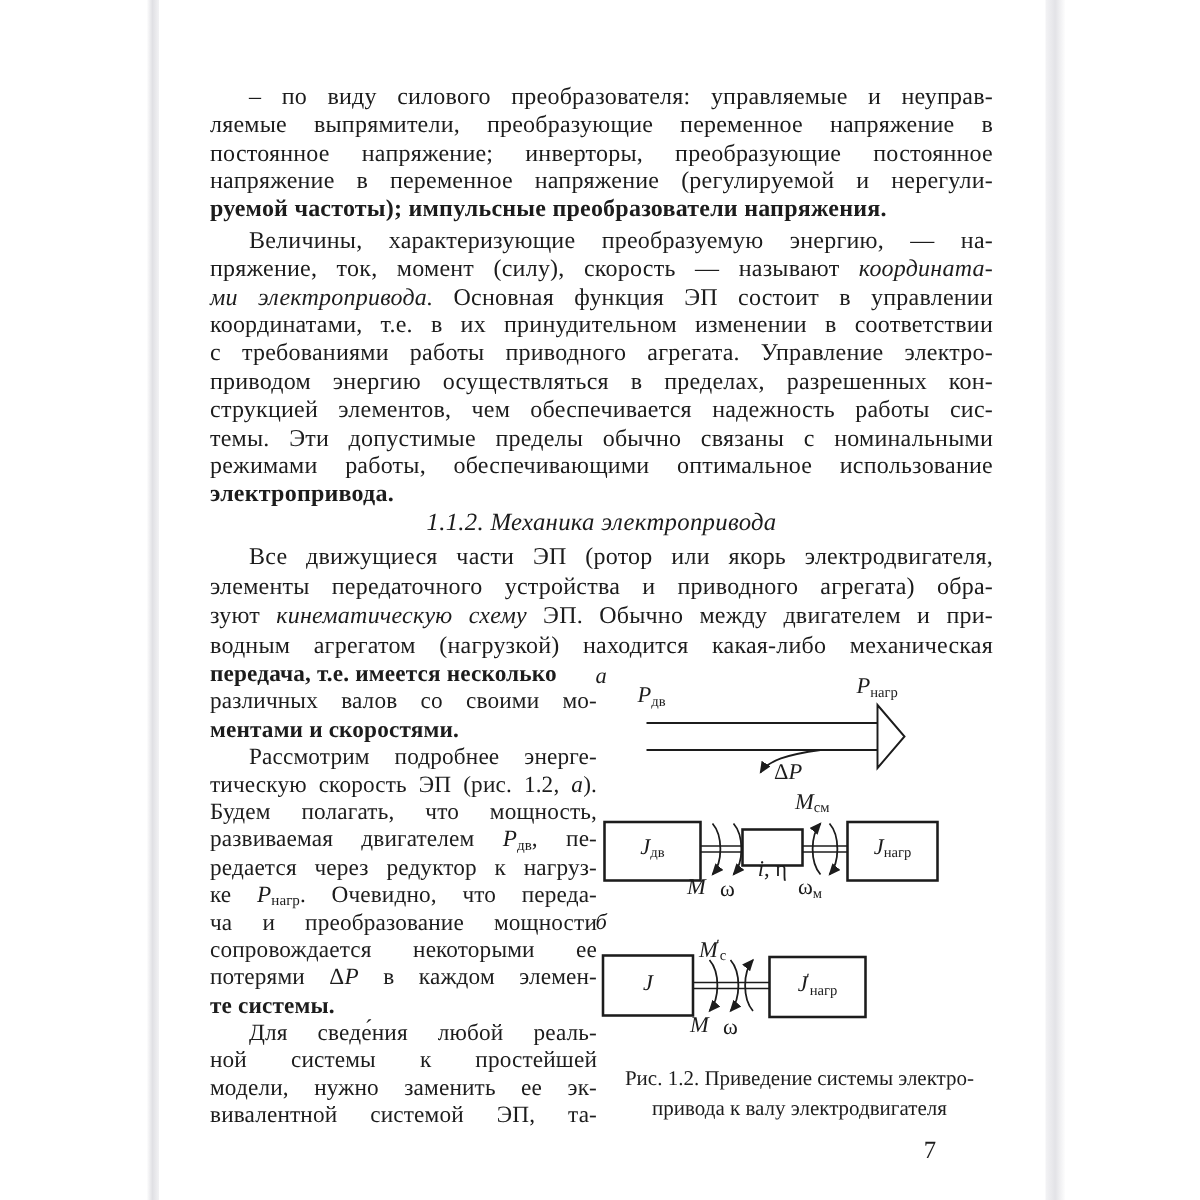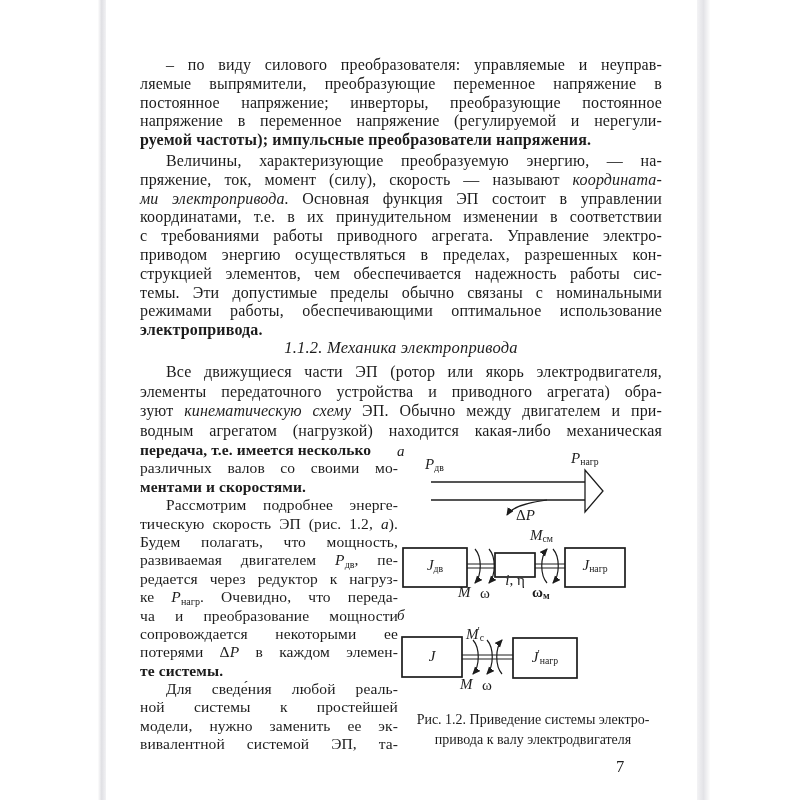--- a/index.html
+++ b/index.html
@@ -152,21 +152,21 @@
     <span class="fl" style="left:2px;top:-2px;"><span class="it">а</span></span>
     <span class="fl" style="left:30px;top:11px;"><span class="it">P</span><span class="sb">дв</span></span>
     <span class="fl" style="left:176px;top:5px;"><span class="it">P</span><span class="sb">нагр</span></span>
     <span class="fl" style="left:121px;top:62px;"><span>Δ</span><span class="it">P</span></span>
     <span class="fl flc" style="left:8px;top:112px;width:64px;"><span class="it">J</span><span class="sb">дв</span></span>
     <span class="fl flc" style="left:100px;top:127px;width:40px;"><span class="it">i</span><span>, η</span></span>
     <span class="fl flc" style="left:170px;top:112px;width:60px;"><span class="it">J</span><span class="sb">нагр</span></span>
     <span class="fl" style="left:135px;top:82px;"><span class="it">M</span><span class="sb">см</span></span>
     <span class="fl" style="left:63px;top:139px;"><span class="it">M</span></span>
     <span class="fl" style="left:85px;top:140px;"><span>ω</span></span>
-    <span class="fl" style="left:137px;top:139px;font-weight:bold;"><span>ω</span><span class="sb">м</span></span>
+    <span class="fl" style="left:137px;top:139px;"><span>ω</span><span class="sb">м</span></span>
     <span class="fl" style="left:2px;top:162px;"><span class="it">б</span></span>
     <span class="fl" style="left:71px;top:180px;"><span class="it">M</span><span class="sp">′</span><span class="sb">с</span></span>
     <span class="fl flc" style="left:7px;top:203px;width:60px;"><span class="it">J</span></span>
     <span class="fl flc" style="left:118px;top:203px;width:64px;"><span class="it">J</span><span class="sp">′</span><span class="sb">нагр</span></span>
     <span class="fl" style="left:65px;top:231px;"><span class="it">M</span></span>
     <span class="fl" style="left:87px;top:232px;"><span>ω</span></span>
   </figure>
 
   <div class="tb" id="caption">
       <div class="line center"><span>Рис. 1.2. Приведение системы электро-</span></div>

